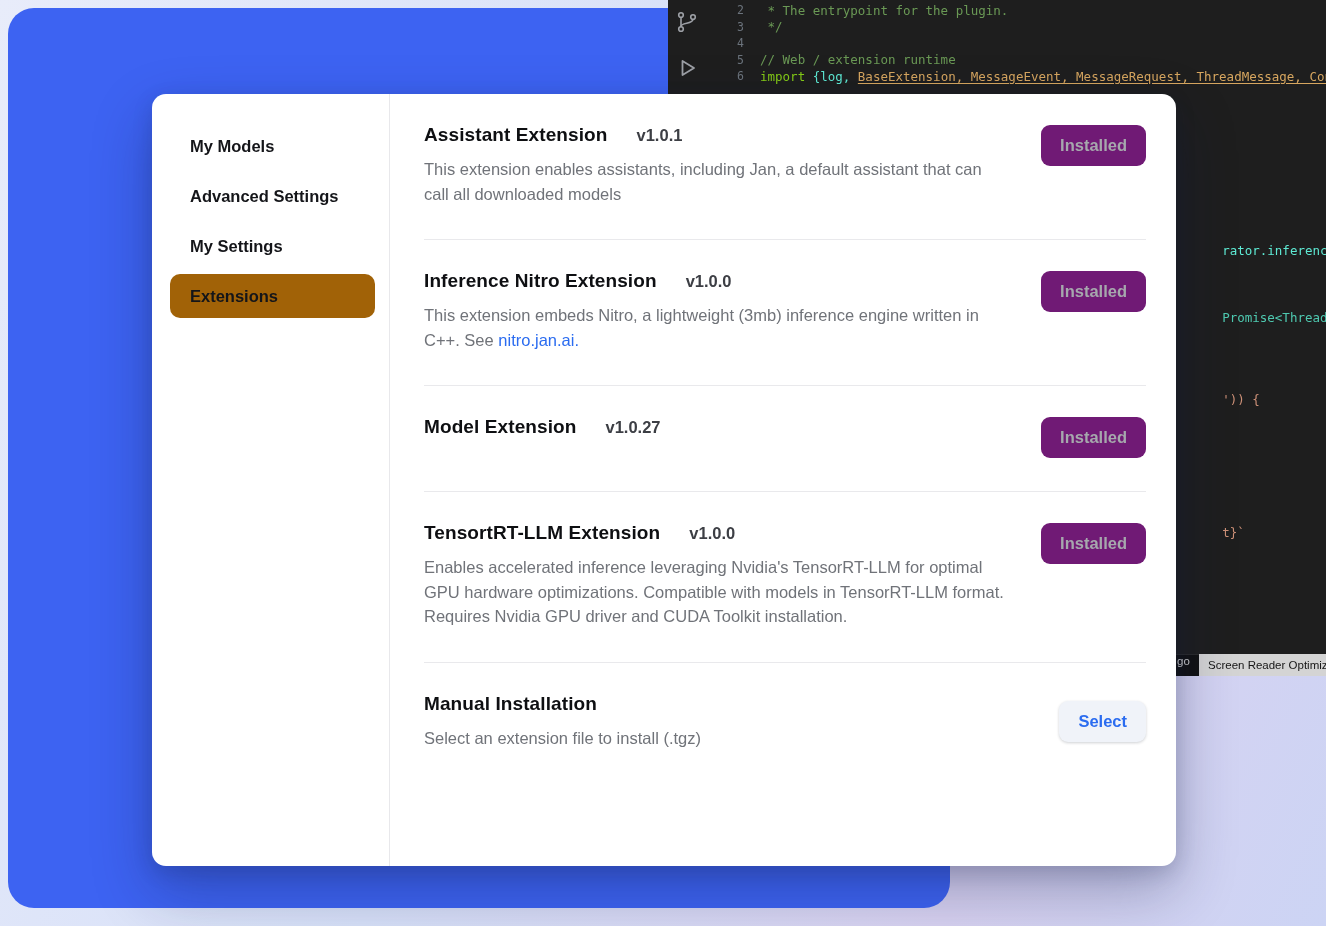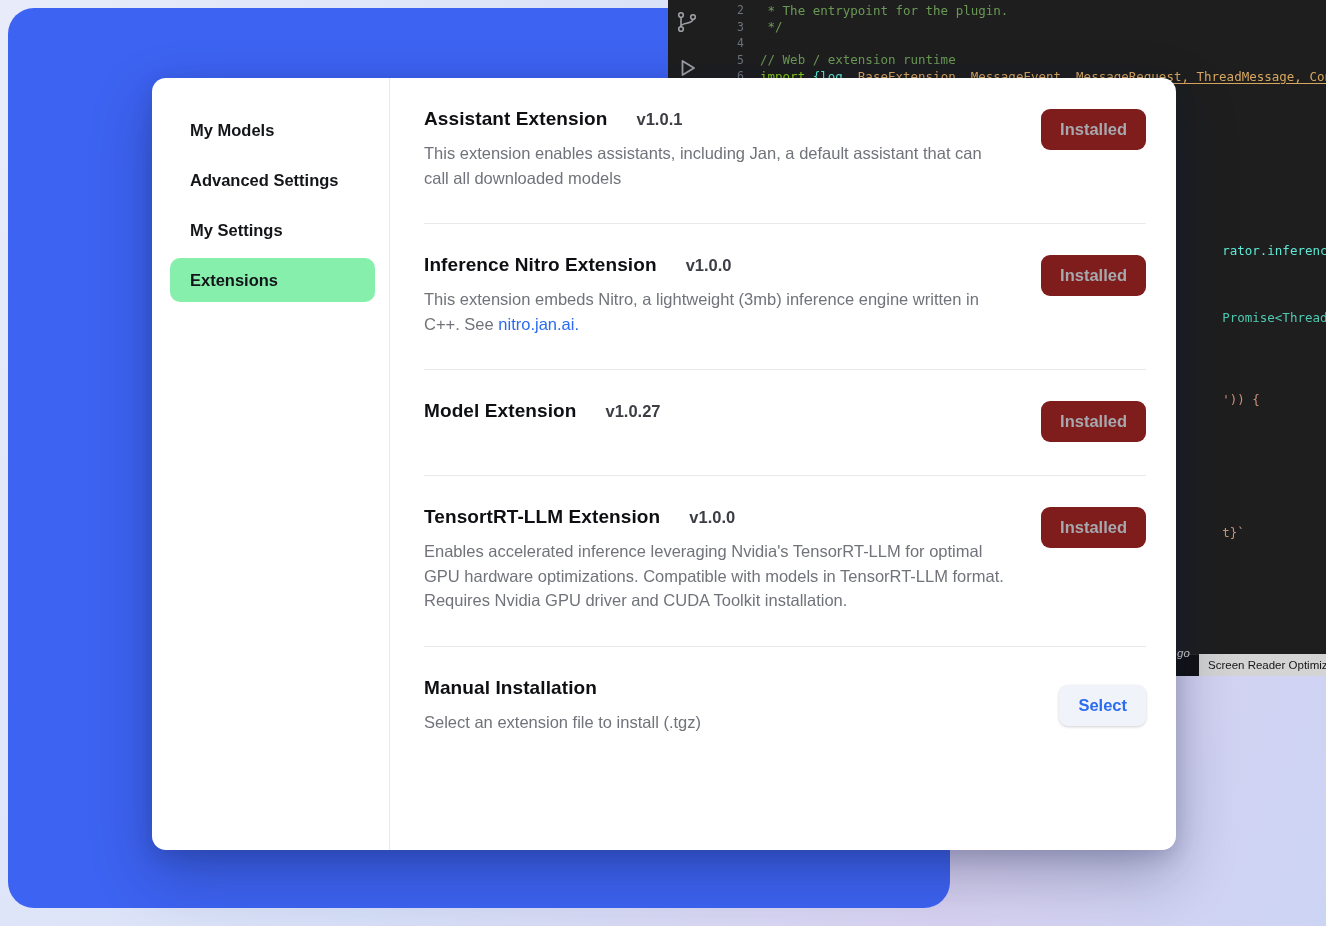--- a/index.html
+++ b/index.html
@@ -39,59 +39,59 @@
   .str { color: #CE9178; }
   .imp { color: #d7a65f; text-decoration: underline; text-underline-offset: 2px; }
 
   .frag { position: absolute; left: 509px; font-size: 12.5px; white-space: pre; }
 
   .status-bar {
     position: absolute; left: 0; bottom: 0; width: 100%; height: 22px;
     background: #121212; border-top: 1px solid #2b2b2b;
   }
   .status-lang {
-    position: absolute; left: 509px; bottom: 12px; height: 22px; line-height: 22px;
-    font-size: 11.5px; color: #cfcfcf; font-family: "Liberation Sans", sans-serif; font-style: italic;
+    position: absolute; left: 509px; bottom: 4px; height: 22px; line-height: 22px;
+    font-size: 11.5px; color: #cfcfcf; font-family: "Liberation Sans", sans-serif;
   }
   .sr-chip {
     position: absolute; left: 531px; bottom: 0; height: 22px; line-height: 22px;
     padding: 0 9px; background: #d4d4d4; color: #161616; font-size: 11.5px;
     white-space: nowrap; font-family: "Liberation Sans", sans-serif;
   }
 
   
   .modal {
-    position: absolute; left: 152px; top: 78px; width: 1024px; height: 772px;
+    position: absolute; left: 152px; top: 94px; width: 1024px; height: 772px;
     background: #ffffff; border-radius: 14px; z-index: 3; display: flex; overflow: hidden;
     box-shadow: 0 24px 60px rgba(18,28,70,.32), 0 6px 20px rgba(18,28,70,.16);
   }
   .sidebar { width: 238px; flex: none; border-right: 1px solid #e8e8eb; padding: 30px 14px 0 18px; }
   .nav-item {
     height: 44px; display: flex; align-items: center; padding: 0 20px; margin-bottom: 6px;
     border-radius: 10px; font-size: 16.5px; font-weight: 600; color: #141519; cursor: pointer;
   }
-  .nav-item.active { background: #86efac; }
+  .nav-item.active { background: #a16207; }
 
   .content { flex: 1; padding: 0 30px 0 34px; overflow: hidden; }
   .ext-row {
     display: flex; justify-content: space-between; align-items: flex-start;
     padding: 30px 0 33px; border-bottom: 1px solid #e9e9ec;
   }
   .ext-row.last { border-bottom: none; padding-bottom: 20px; align-items: center; }
   .ext-head { display: flex; align-items: baseline; gap: 29px; }
   .ext-title { font-size: 19px; font-weight: 700; color: #0e0f12; letter-spacing: .1px; }
   .ext-ver { font-size: 16.5px; font-weight: 700; color: #3c3e44; }
   .desc { margin-top: 11px; font-size: 16.5px; line-height: 24.5px; color: #707379; max-width: 585px; }
   .link { color: #2B6CF0; cursor: pointer; margin-top: 32px; }
 
   .btn {
     flex: none; margin-top: 1px; border: 0; border-radius: 9px; padding: 11px 19px;
     font-family: inherit; font-size: 16.5px; font-weight: 600; cursor: pointer;
   }
-  .btn-installed { background: #7f1d1d; color: #a6a8ad; }
+  .btn-installed { background: #701a75; color: #a6a8ad; }
   .btn-select { background: #f0f3f9; color: #2B6CF0; box-shadow: 0 1px 3px rgba(16,24,40,.2); }
 </style>
 </head>
 <body>
 
 <div class="stage">
 
   <div class="blue-panel"></div>
 
   <div class="editor">

